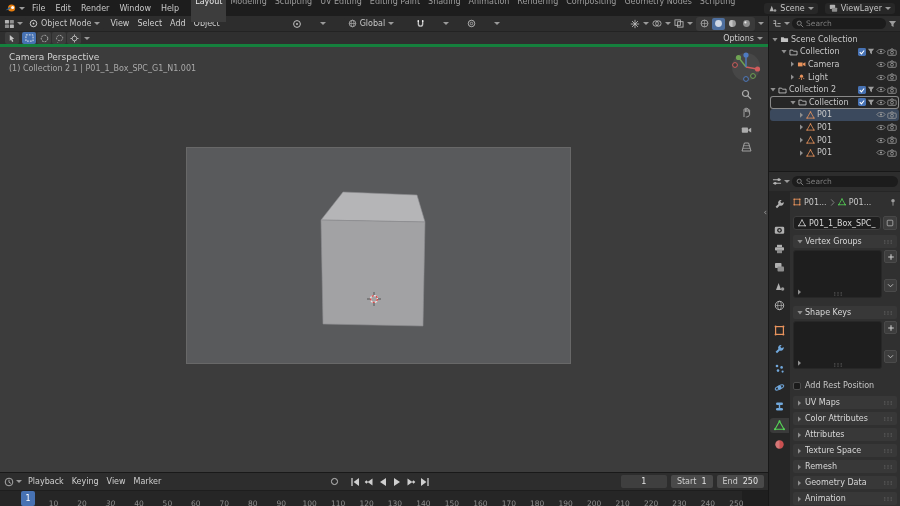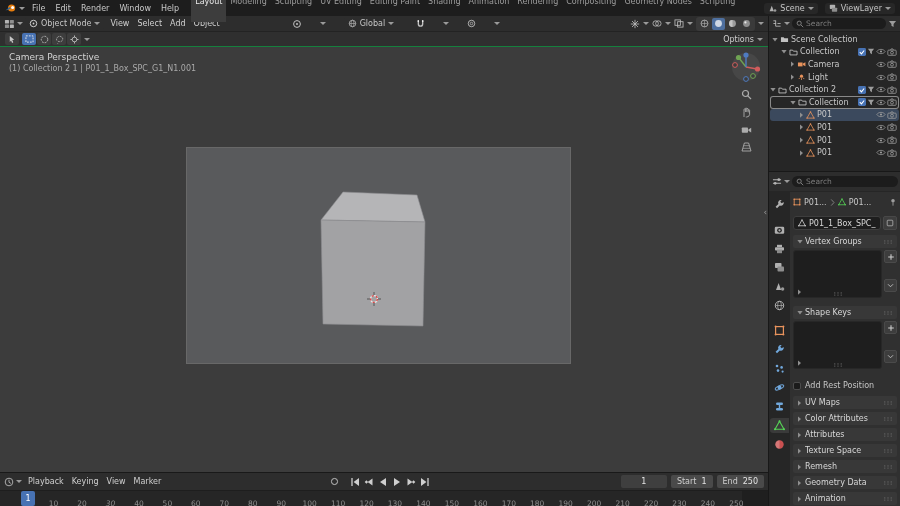--- a/index.html
+++ b/index.html
@@ -20,21 +20,21 @@
   
   #vp-header{position:absolute;left:0;top:16px;width:768px;height:16px;background:#2d2d2d;border-bottom:1px solid #232323;display:flex;align-items:center;gap:2px;padding:0 4px;z-index:5}
   .hmenu{padding:1px 4px;border-radius:2px;color:#d0d0d0;white-space:nowrap}
   .dd{display:flex;align-items:center;gap:3px;padding:1px 4px;border-radius:2px;background:#2d2d2d;white-space:nowrap}
   #vp-middle{display:flex;align-items:center;gap:18px;margin-left:66px}
   #vp-right{display:flex;align-items:center;gap:3px;margin-left:auto}
   .shade-group{display:flex;align-items:center;gap:1px;background:#3a3a3a;border-radius:3px;padding:1px 2px}
   .shade-btn{width:13px;height:12px;border-radius:2px;display:flex;align-items:center;justify-content:center}
   .shade-btn.active{background:#4e6f9e}
 
-  #tool-header{position:absolute;left:0;top:32px;width:768px;height:15px;background:#2f2f2f;border-bottom:1px solid #15803d;display:flex;align-items:center;gap:3px;padding:0 5px;z-index:4}
+  #tool-header{position:absolute;left:0;top:32px;width:768px;height:15px;background:#2f2f2f;border-bottom:3px solid #15803d;display:flex;align-items:center;gap:3px;padding:0 5px;z-index:4}
   .tbtn{width:14px;height:12px;background:#3d3d3d;border-radius:2px;display:flex;align-items:center;justify-content:center}
   .tbtn.active{background:#4772b3}
   .tgroup{display:flex;gap:1px}
   #tool-options{margin-left:auto;display:flex;align-items:center;gap:3px;color:#cfcfcf}
 
   
   #viewport{position:absolute;left:0;top:47px;width:768px;height:425px;background:#3c3c3c;overflow:hidden}
   #vp-label{position:absolute;left:9px;top:5px;color:#d4d4d4;font-size:9px}
   #vp-context{position:absolute;left:9px;top:17px;color:#a9a9a9;font-size:8px}
   #camera-frame{position:absolute;left:187px;top:101px;width:383px;height:215px;background:#595a5c;outline:1px solid rgba(185,185,185,0.35)}

